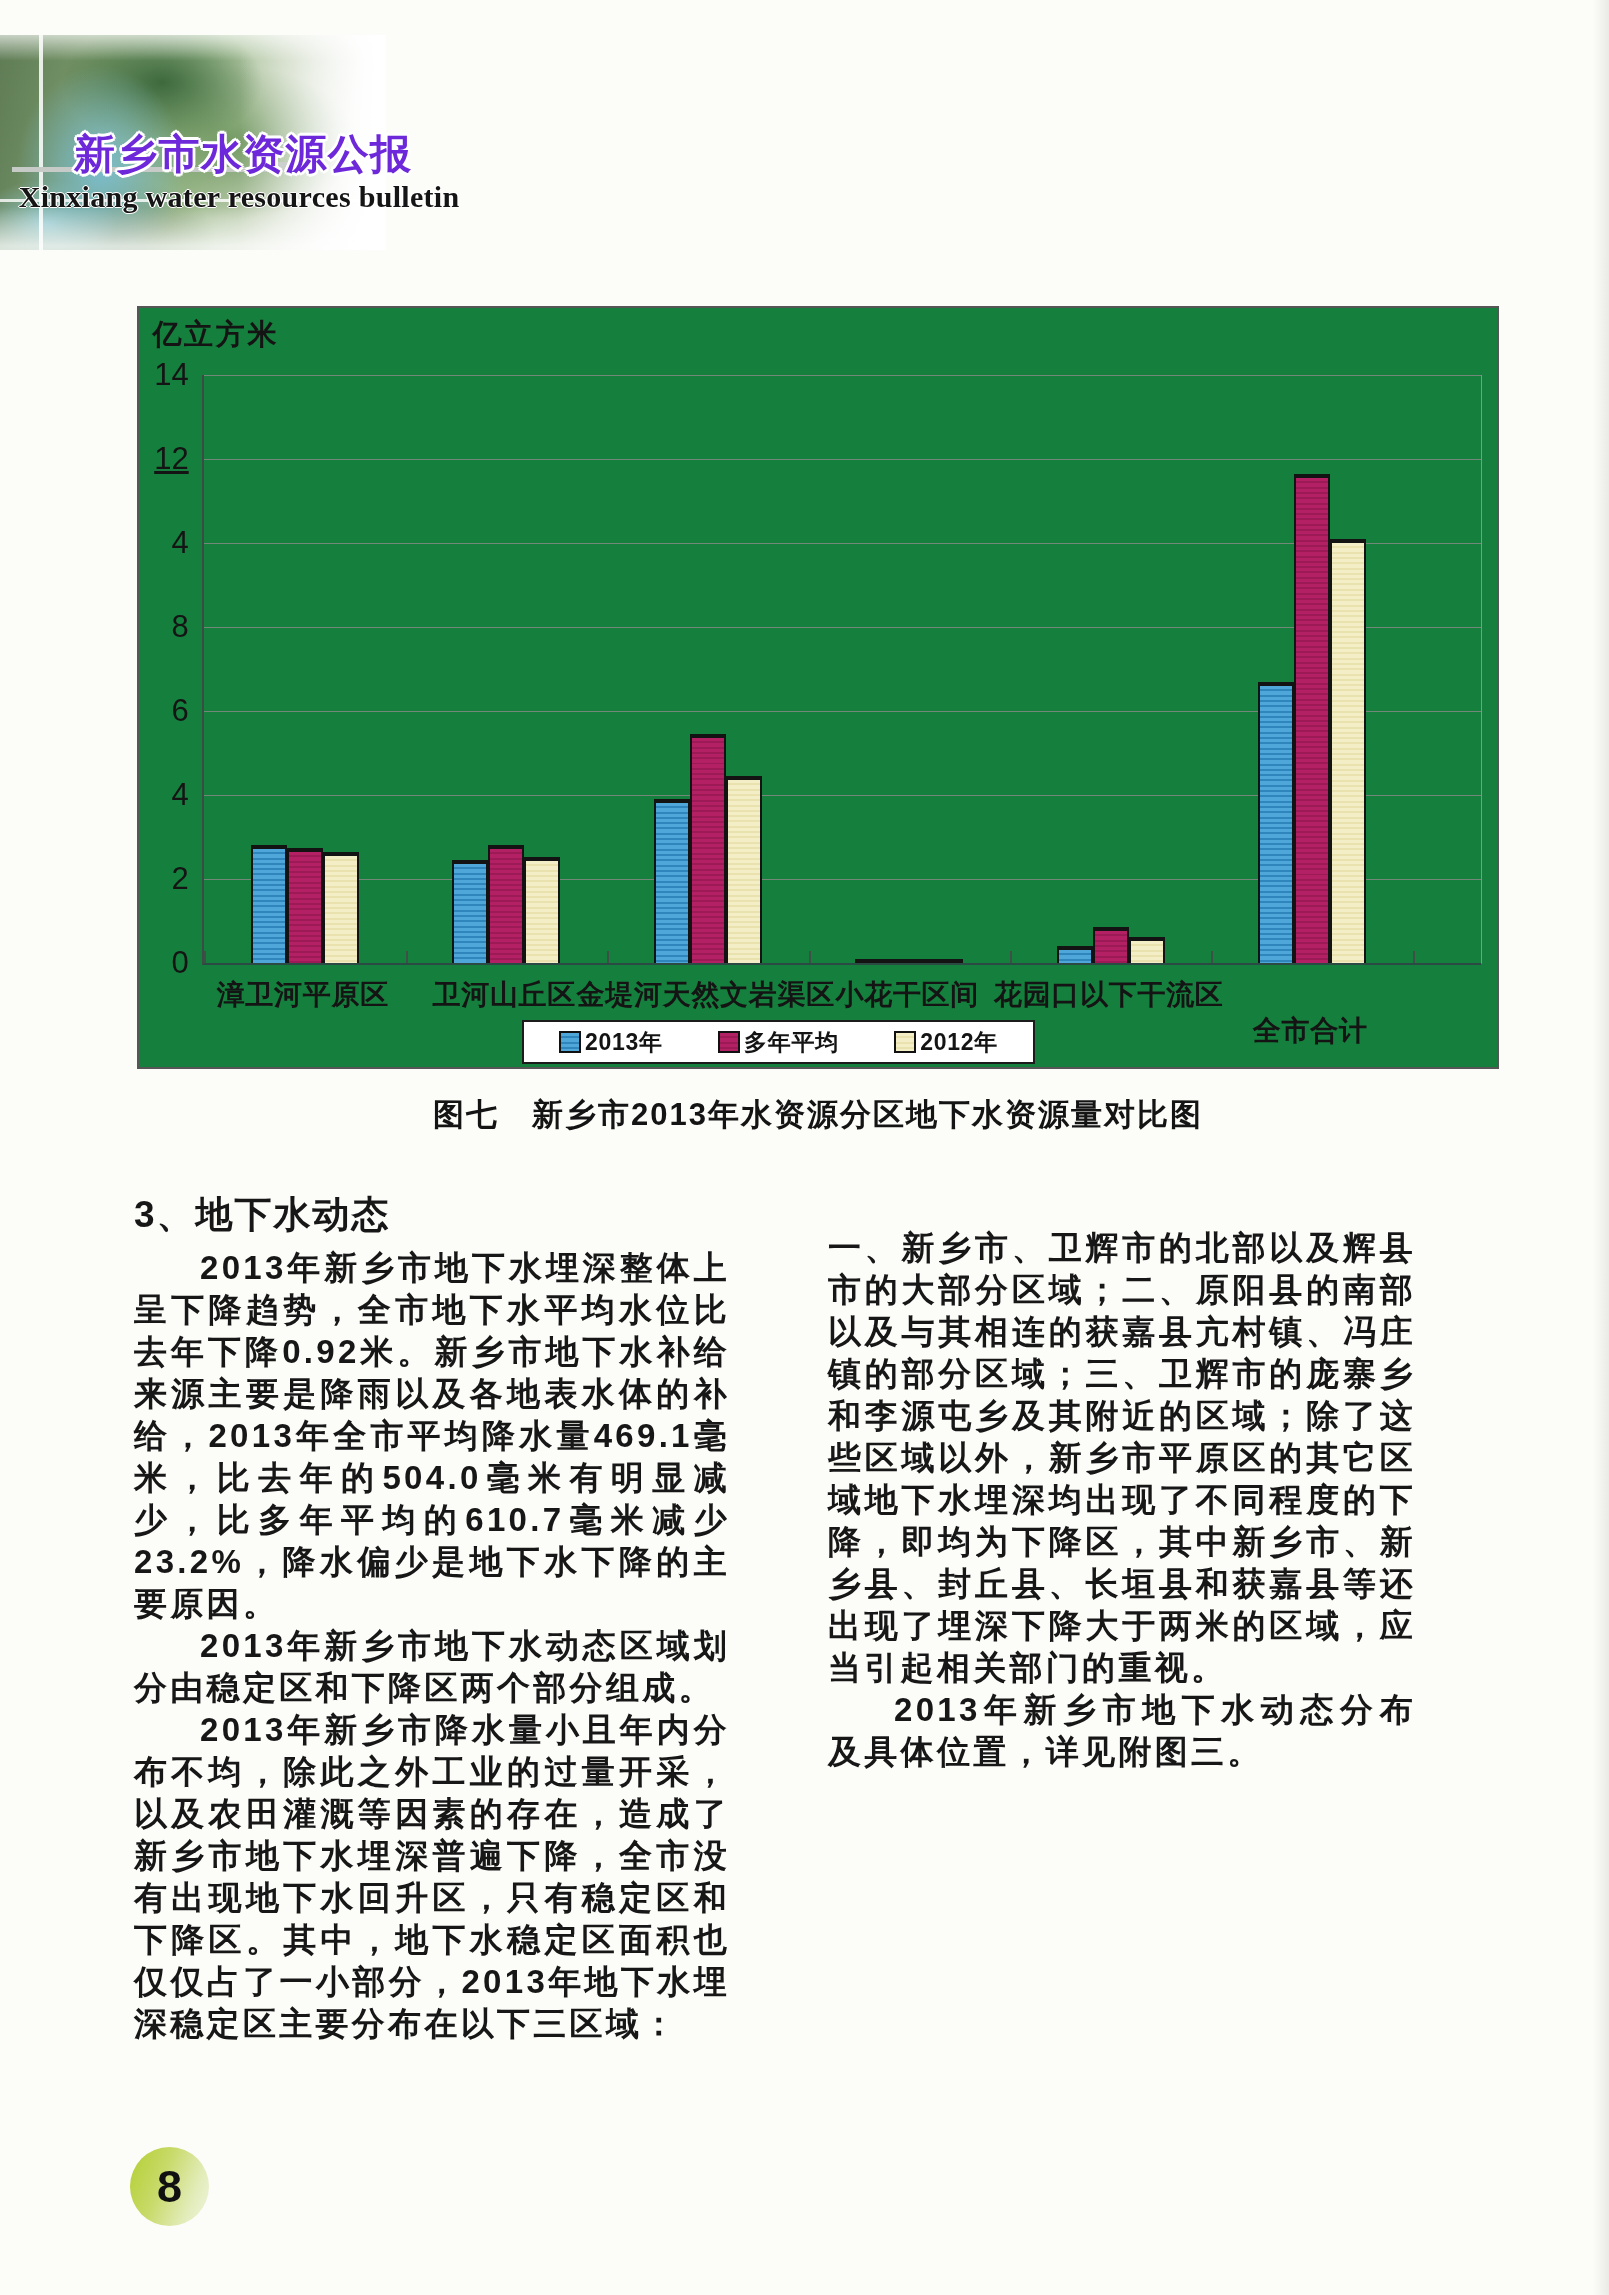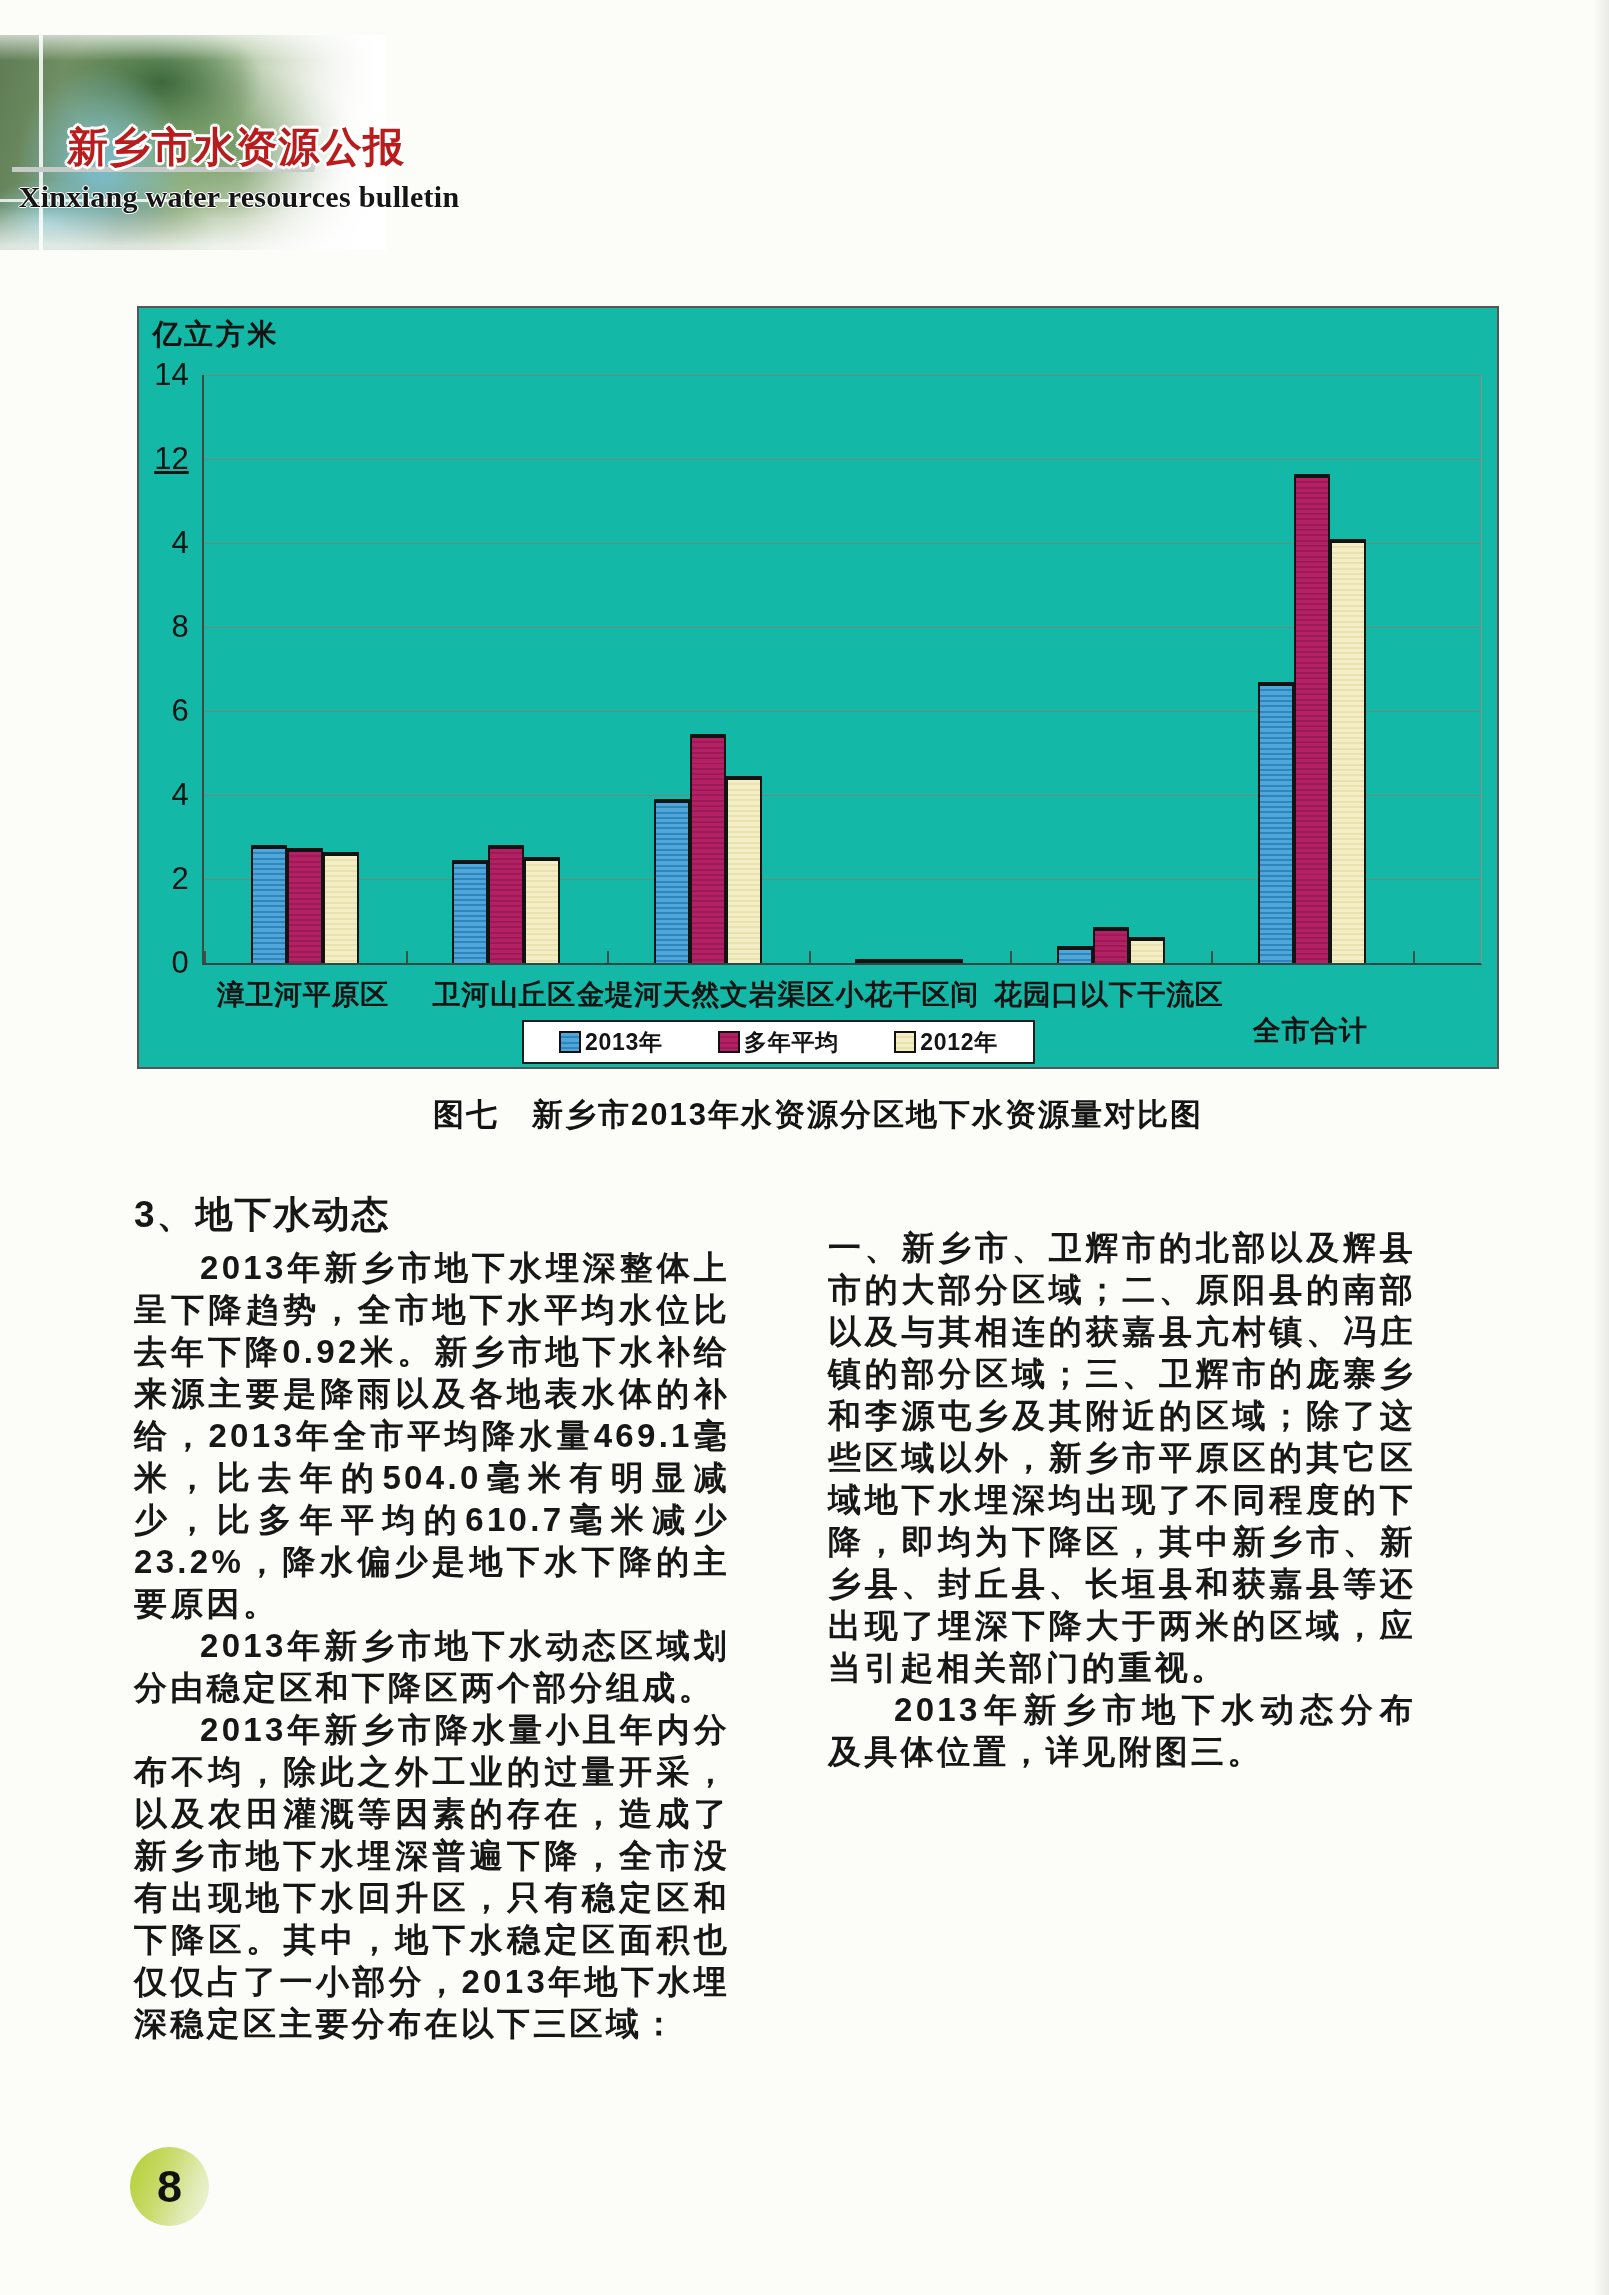--- a/index.html
+++ b/index.html
@@ -24,37 +24,37 @@
     content:"";position:absolute;inset:0;
     background:
       linear-gradient(90deg, rgba(255,255,255,0) 62%, rgba(255,255,255,.55) 82%, #fff 98%),
       linear-gradient(180deg, rgba(255,255,255,.65) 0%, rgba(255,255,255,0) 12%, rgba(255,255,255,0) 80%, rgba(255,255,255,.75) 98%);
   }
   .photo-grid-v{position:absolute;left:39px;top:0;width:4px;height:100%;background:rgba(255,255,255,.85);}
   .photo-grid-h{position:absolute;left:0;top:164px;width:100%;height:3.3px;background:rgba(255,255,255,.8);}
   .hdr-line{position:absolute;left:12px;top:167px;width:302px;height:4.7px;background:#c7cbc7;}
   .hdr-line2{position:absolute;left:251px;top:162px;width:64px;height:8px;background:#ccd0cc;}
   .cn-title{
-    position:absolute;left:59px;top:112px;margin:8px;
-    font-size:41px;font-weight:bold;letter-spacing:1.3px;color:#b91c1c;
+    position:absolute;left:59px;top:112px;margin:15px;
+    font-size:41px;font-weight:bold;letter-spacing:1.3px;color:#6d28d9;
     text-shadow:-2.7px 0 0 #fff,2.7px 0 0 #fff,0 -2.7px 0 #fff,0 2.7px 0 #fff,
                 -2px -2px 0 #fff,2px 2px 0 #fff,-2px 2px 0 #fff,2px -2px 0 #fff;
     white-space:nowrap;
   }
   .en-title{
     position:absolute;left:18.7px;top:180px;
     font-family:"Liberation Serif","DejaVu Serif",serif;
     font-size:30px;font-weight:bold;color:#151515;letter-spacing:0.3px;
     text-shadow:-1.3px 0 0 #fff,1.3px 0 0 #fff,0 -1.3px 0 #fff,0 1.3px 0 #fff;
     white-space:nowrap;
   }
   
   .chart-box{
     position:absolute;left:137px;top:306px;width:1362px;height:763px;
-    border:2px solid #565656;background:#14b8a6;box-sizing:border-box;
+    border:2px solid #565656;background:#15803d;box-sizing:border-box;
   }
   .unit-label{position:absolute;left:13.4px;top:6.7px;font-size:29px;letter-spacing:2.7px;font-weight:600;}
   .y-labels{position:absolute;left:0;top:67px;width:55px;height:588px;}
   .y-label{position:absolute;right:5.3px;transform:translateY(-50%);font-size:31px;font-weight:500;}
   .plot{
     position:absolute;left:63px;top:67px;width:1277px;height:588px;
     border-left:2px solid #3c4c44;border-bottom:2.7px solid #2c4a44;border-right:1.3px solid #8a948a;
     box-sizing:content-box;
   }
   .grid-line{position:absolute;left:0;width:100%;height:1.3px;background:#74887a;}

